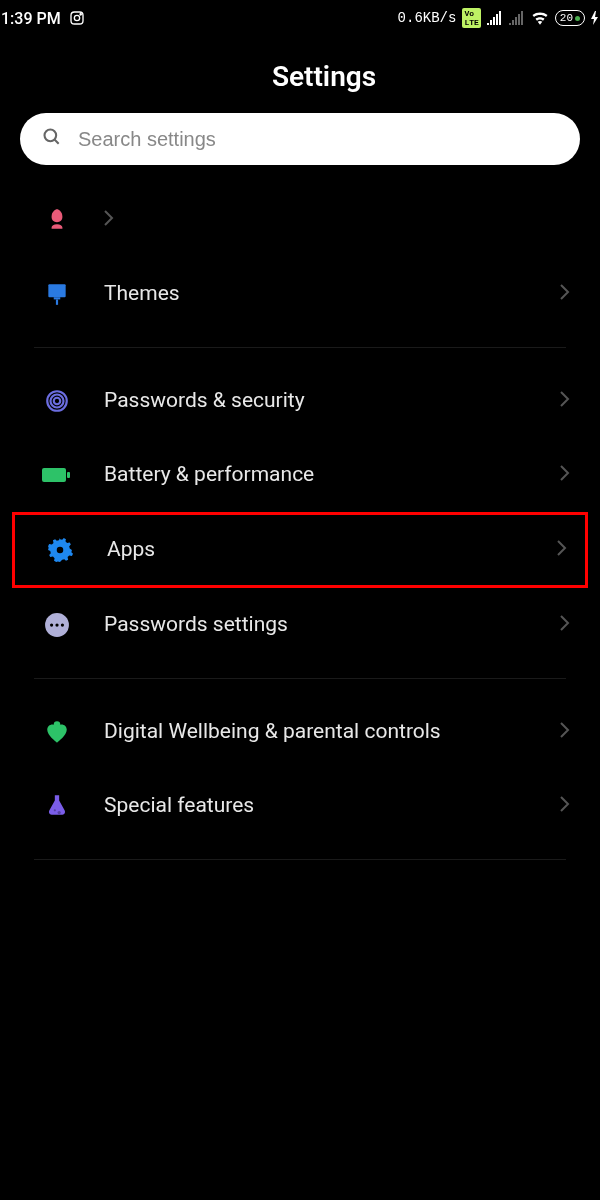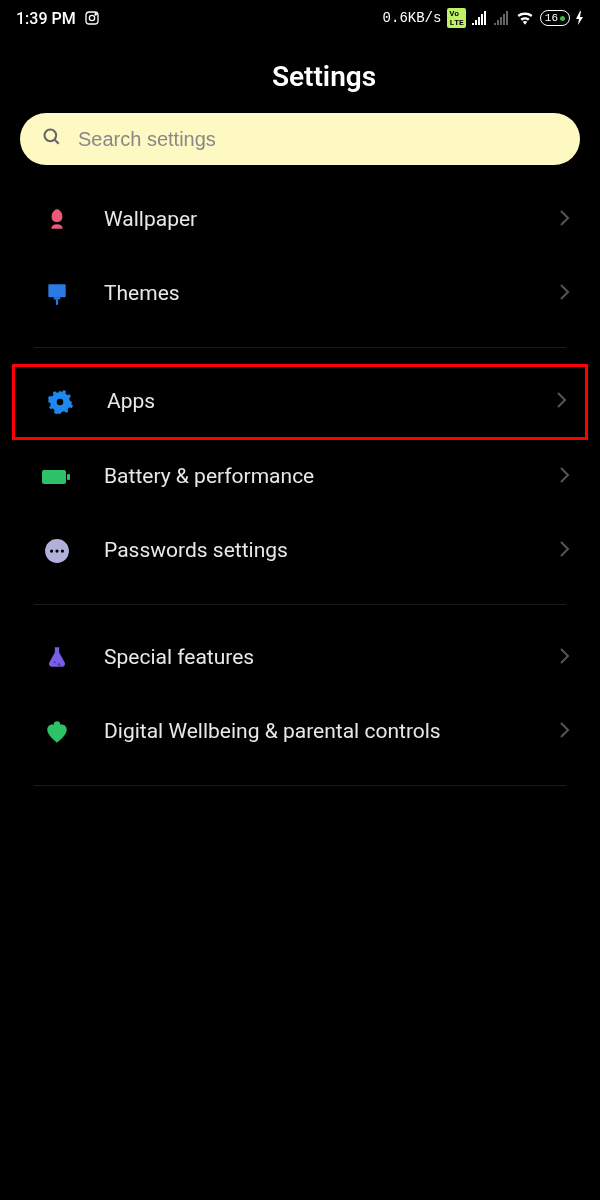--- a/index.html
+++ b/index.html
@@ -13,21 +13,21 @@
       background: #000;
       color: #fff;
       font-family: -apple-system, BlinkMacSystemFont, "Segoe UI", Roboto, sans-serif;
       overflow: hidden;
       position: relative;
     }
     .status-bar {
       display: flex;
       justify-content: space-between;
       align-items: center;
-      padding: 8px 16px;
+      padding: 8px 1px;
       font-size: 16px;
       font-weight: 500;
     }
     .status-left {
       display: flex;
       align-items: center;
       gap: 8px;
     }
     .status-right {
       display: flex;
@@ -42,21 +42,21 @@
     }
     .page-title {
       text-align: center;
       font-size: 28px;
       font-weight: 600;
       padding: 24px 0 20px;
       margin-left: 48px;
     }
     .search-bar {
       margin: 0 20px 18px;
-      background: #fef9c3;
+      background: #ffffff;
       border-radius: 28px;
       display: flex;
       align-items: center;
       padding: 14px 22px;
       gap: 16px;
     }
     .search-icon {
       color: #666;
       flex-shrink: 0;
     }
@@ -161,21 +161,21 @@
       <svg width="16" height="14" viewBox="0 0 16 14">
           <path d="M0 12h2v2H0zm3-3h2v5H3zm3-3h2v8H6zm3-3h2v11H9zm3-3h2v14h-2z" fill="#666"></path>
         </svg>
     </span>
     <span class="status-icon">
       <svg width="18" height="14" viewBox="0 0 24 18">
           <path d="M12 18l-3-4c1.8-1.4 4.2-1.4 6 0l-3 4zm-6-8c3.3-2.7 8.7-2.7 12 0l-2 2.5c-2.2-1.8-5.8-1.8-8 0L6 10zm-4-5c5.5-4.4 14.5-4.4 20 0l-2 2.5c-4.4-3.5-11.6-3.5-16 0L2 5z" fill="#fff"></path>
         </svg>
     </span>
     <span class="battery-pill">
-      <span>16</span>
+      <span>20</span>
       <span class="battery-dot"></span>
     </span>
     <span class="status-icon">
       <svg width="8" height="14" viewBox="0 0 8 14">
           <path d="M4 0L0 8h3l-1 6 5-8H4l1-6z" fill="#fff"></path>
         </svg>
     </span>
   </div>
 </div>
 
@@ -192,21 +192,20 @@
 </div>
 
 <div class="settings-list">
 
   <div class="settings-item">
     <span class="item-icon">
       <svg width="26" height="26" viewBox="0 0 24 24">
           <path d="M12 2c-1 0-2 .5-2.8 1.5C8 5 7 6 7 9c0 3 2 5 5 5s5-2 5-5c0-3-1-4-2.2-5.5C14 2.5 13 2 12 2zm0 14c-3 0-5 1.5-5 3v1h10v-1c0-1.5-2-3-5-3z" fill="#e85a78"></path>
         </svg>
     </span>
-    <span class="item-label">Wallpaper</span>
     <span class="chevron">
       <svg width="10" height="16" viewBox="0 0 10 16">
           <path d="M1 1l7 7-7 7" stroke="#555" stroke-width="2" fill="none"></path>
         </svg>
     </span>
   </div>
 
   <div class="settings-item">
     <span class="item-icon">
       <svg width="26" height="26" viewBox="0 0 24 24">
@@ -218,44 +217,59 @@
     <span class="item-label">Themes</span>
     <span class="chevron">
       <svg width="10" height="16" viewBox="0 0 10 16">
           <path d="M1 1l7 7-7 7" stroke="#555" stroke-width="2" fill="none"></path>
         </svg>
     </span>
   </div>
 
   <div class="divider"></div>
 
-
-  <div class="settings-item highlighted">
-    <span class="item-icon">
-      <svg width="26" height="26" viewBox="0 0 24 24">
-          <path d="M12 2l2 .5L15.5 1l2 1L17 4l1.5 1.5L21 5l1 2-1.5 1.5.5 2L23 12l-.5 2 1.5 1.5-1 2-2.5-.5L19 18.5l.5 2.5-2 1L16 20.5l-2 .5L12 23l-2-.5L8.5 23l-2-1 .5-2.5L5.5 18 3 18.5l-1-2L3.5 15 3 13 1 12l.5-2L1 8.5l1-2L4.5 7 6 5.5 5.5 3l2-1L9 3.5l2-.5L12 1z" fill="#1e88f0"></path>
-          <circle cx="12" cy="12" r="3" fill="#000"></circle>
-        </svg>
-    </span>
-    <span class="item-label">Apps</span>
+  <div class="settings-item">
+    <span class="item-icon">
+      <svg width="26" height="26" viewBox="0 0 24 24" fill="none" stroke="#6b6de0" stroke-width="2">
+          <circle cx="12" cy="12" r="3"></circle>
+          <circle cx="12" cy="12" r="6"></circle>
+          <circle cx="12" cy="12" r="9"></circle>
+        </svg>
+    </span>
+    <span class="item-label">Passwords &amp; security</span>
     <span class="chevron">
       <svg width="10" height="16" viewBox="0 0 10 16">
           <path d="M1 1l7 7-7 7" stroke="#555" stroke-width="2" fill="none"></path>
         </svg>
     </span>
   </div>
 
   <div class="settings-item">
     <span class="item-icon">
       <svg width="30" height="20" viewBox="0 0 30 20">
           <rect x="0" y="3" width="24" height="14" rx="2" fill="#2dc268"></rect>
           <rect x="25" y="7" width="3" height="6" rx="1" fill="#2dc268"></rect>
         </svg>
     </span>
     <span class="item-label">Battery &amp; performance</span>
+    <span class="chevron">
+      <svg width="10" height="16" viewBox="0 0 10 16">
+          <path d="M1 1l7 7-7 7" stroke="#555" stroke-width="2" fill="none"></path>
+        </svg>
+    </span>
+  </div>
+
+  <div class="settings-item highlighted">
+    <span class="item-icon">
+      <svg width="26" height="26" viewBox="0 0 24 24">
+          <path d="M12 2l2 .5L15.5 1l2 1L17 4l1.5 1.5L21 5l1 2-1.5 1.5.5 2L23 12l-.5 2 1.5 1.5-1 2-2.5-.5L19 18.5l.5 2.5-2 1L16 20.5l-2 .5L12 23l-2-.5L8.5 23l-2-1 .5-2.5L5.5 18 3 18.5l-1-2L3.5 15 3 13 1 12l.5-2L1 8.5l1-2L4.5 7 6 5.5 5.5 3l2-1L9 3.5l2-.5L12 1z" fill="#1e88f0"></path>
+          <circle cx="12" cy="12" r="3" fill="#000"></circle>
+        </svg>
+    </span>
+    <span class="item-label">Apps</span>
     <span class="chevron">
       <svg width="10" height="16" viewBox="0 0 10 16">
           <path d="M1 1l7 7-7 7" stroke="#555" stroke-width="2" fill="none"></path>
         </svg>
     </span>
   </div>
 
   <div class="settings-item">
     <span class="item-icon">
       <svg width="26" height="26" viewBox="0 0 24 24">
@@ -271,43 +285,43 @@
           <path d="M1 1l7 7-7 7" stroke="#555" stroke-width="2" fill="none"></path>
         </svg>
     </span>
   </div>
 
   <div class="divider"></div>
 
   <div class="settings-item">
     <span class="item-icon">
       <svg width="26" height="26" viewBox="0 0 24 24">
+          <circle cx="12" cy="5" r="3" fill="#2dc268"></circle>
+          <path d="M12 22c-1-1-9-7-9-12 0-3 2-5 5-5 2 0 3 1 4 2 1-1 2-2 4-2 3 0 5 2 5 5 0 5-8 11-9 12z" fill="#2dc268"></path>
+        </svg>
+    </span>
+    <span class="item-label">Digital Wellbeing &amp; parental controls</span>
+    <span class="chevron">
+      <svg width="10" height="16" viewBox="0 0 10 16">
+          <path d="M1 1l7 7-7 7" stroke="#555" stroke-width="2" fill="none"></path>
+        </svg>
+    </span>
+  </div>
+
+  <div class="settings-item">
+    <span class="item-icon">
+      <svg width="26" height="26" viewBox="0 0 24 24">
           <path d="M10 2h4v5l5 9c1 2 0 4-2 4H7c-2 0-3-2-2-4l5-9V2z" fill="#7a5de8"></path>
           <circle cx="10" cy="16" r="1" fill="#000" opacity="0.3"></circle>
           <circle cx="14" cy="18" r="1.5" fill="#000" opacity="0.3"></circle>
         </svg>
     </span>
     <span class="item-label">Special features</span>
     <span class="chevron">
       <svg width="10" height="16" viewBox="0 0 10 16">
           <path d="M1 1l7 7-7 7" stroke="#555" stroke-width="2" fill="none"></path>
         </svg>
     </span>
   </div>
 
-  <div class="settings-item">
-    <span class="item-icon">
-      <svg width="26" height="26" viewBox="0 0 24 24">
-          <circle cx="12" cy="5" r="3" fill="#2dc268"></circle>
-          <path d="M12 22c-1-1-9-7-9-12 0-3 2-5 5-5 2 0 3 1 4 2 1-1 2-2 4-2 3 0 5 2 5 5 0 5-8 11-9 12z" fill="#2dc268"></path>
-        </svg>
-    </span>
-    <span class="item-label">Digital Wellbeing &amp; parental controls</span>
-    <span class="chevron">
-      <svg width="10" height="16" viewBox="0 0 10 16">
-          <path d="M1 1l7 7-7 7" stroke="#555" stroke-width="2" fill="none"></path>
-        </svg>
-    </span>
-  </div>
-
   <div class="divider"></div>
 
 </div>
 
 </body></html>

